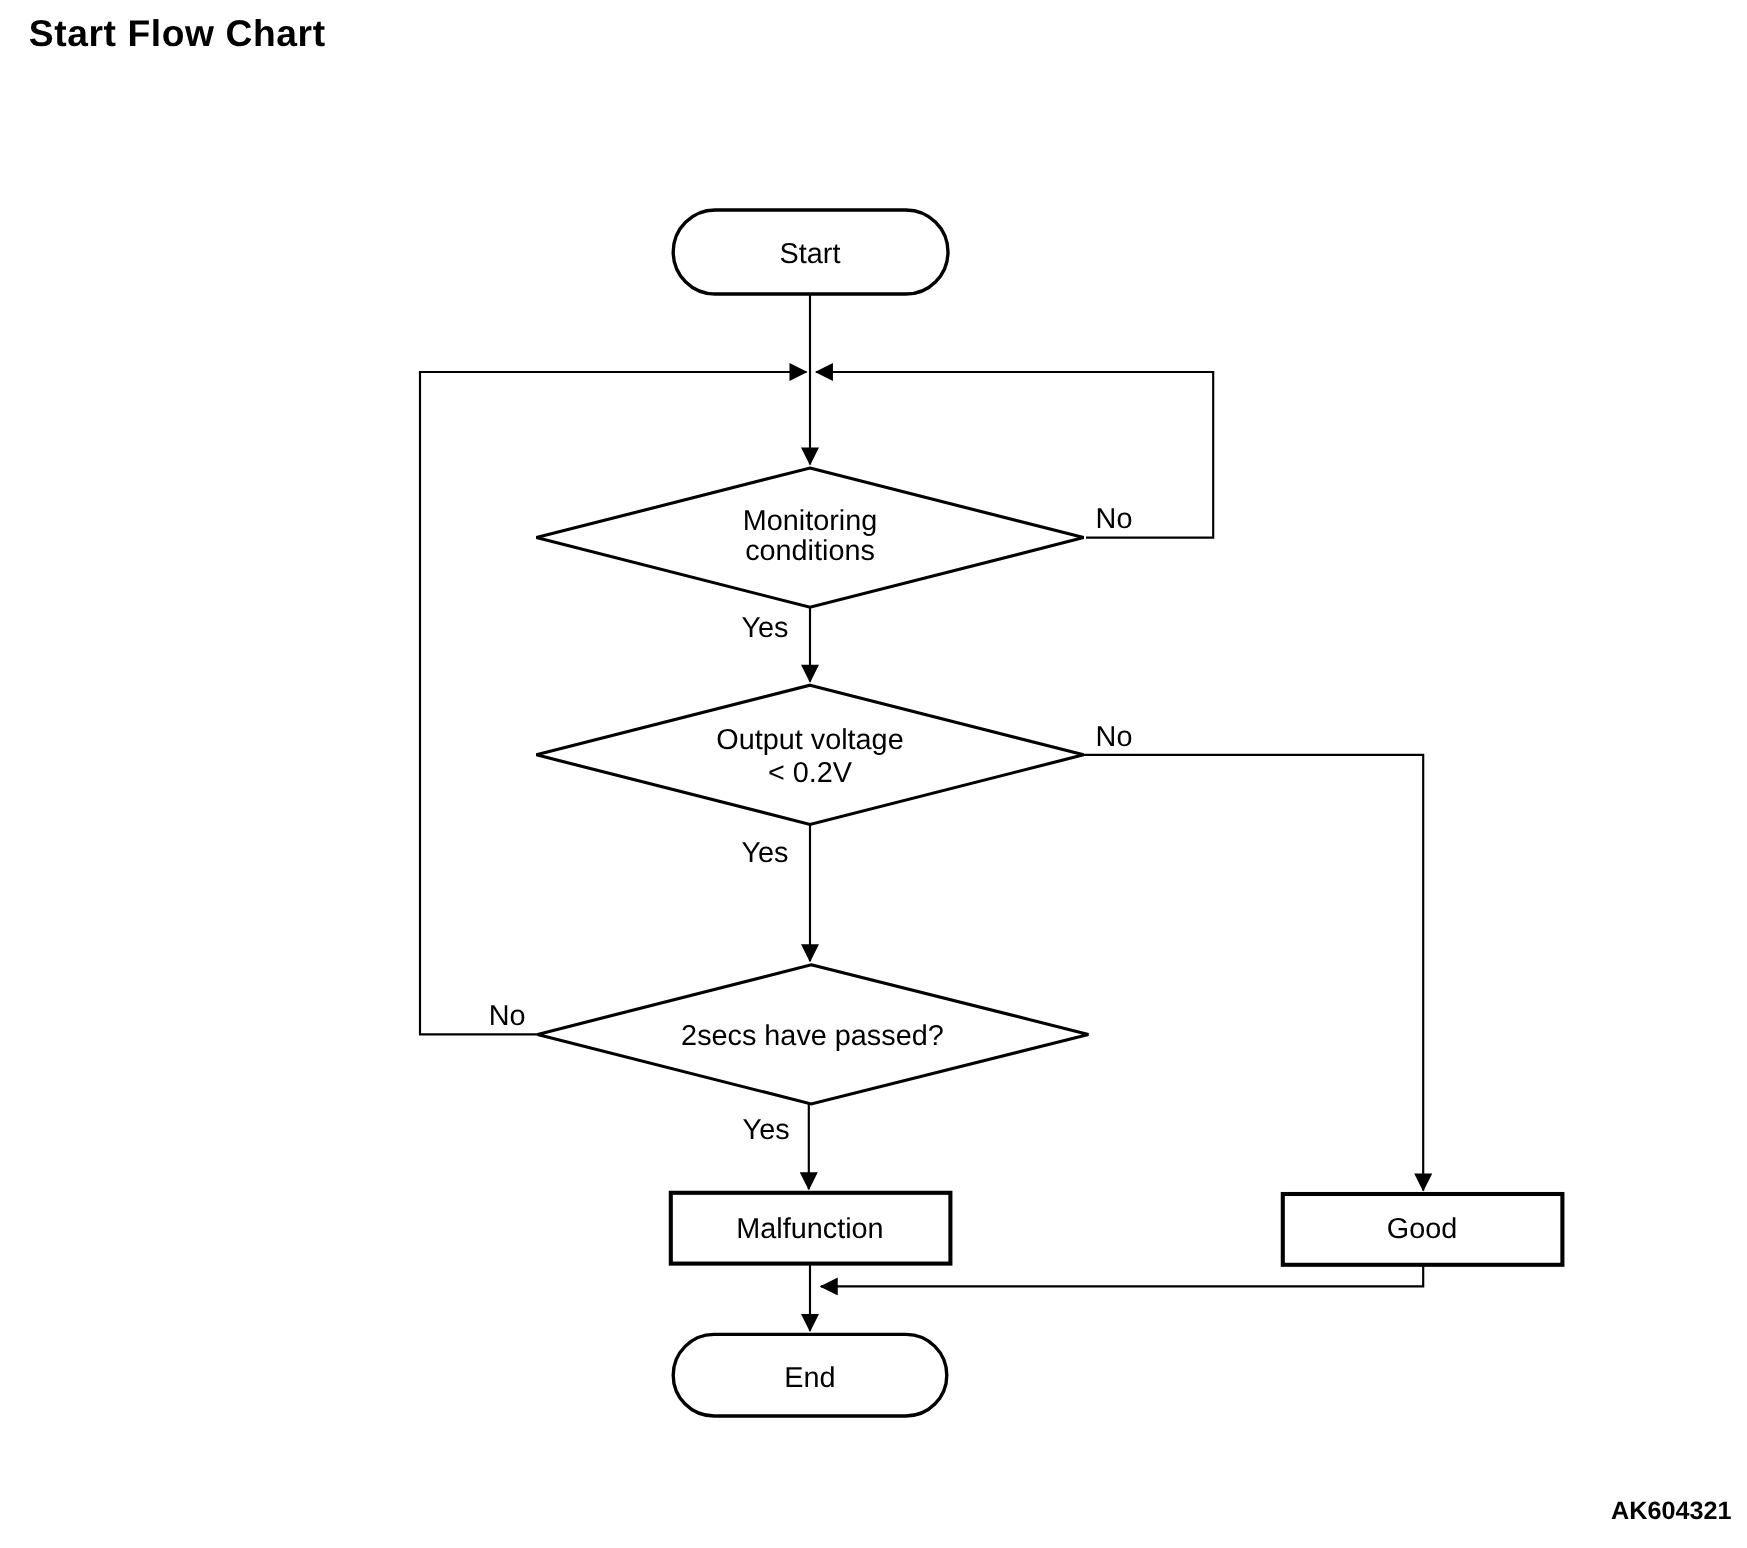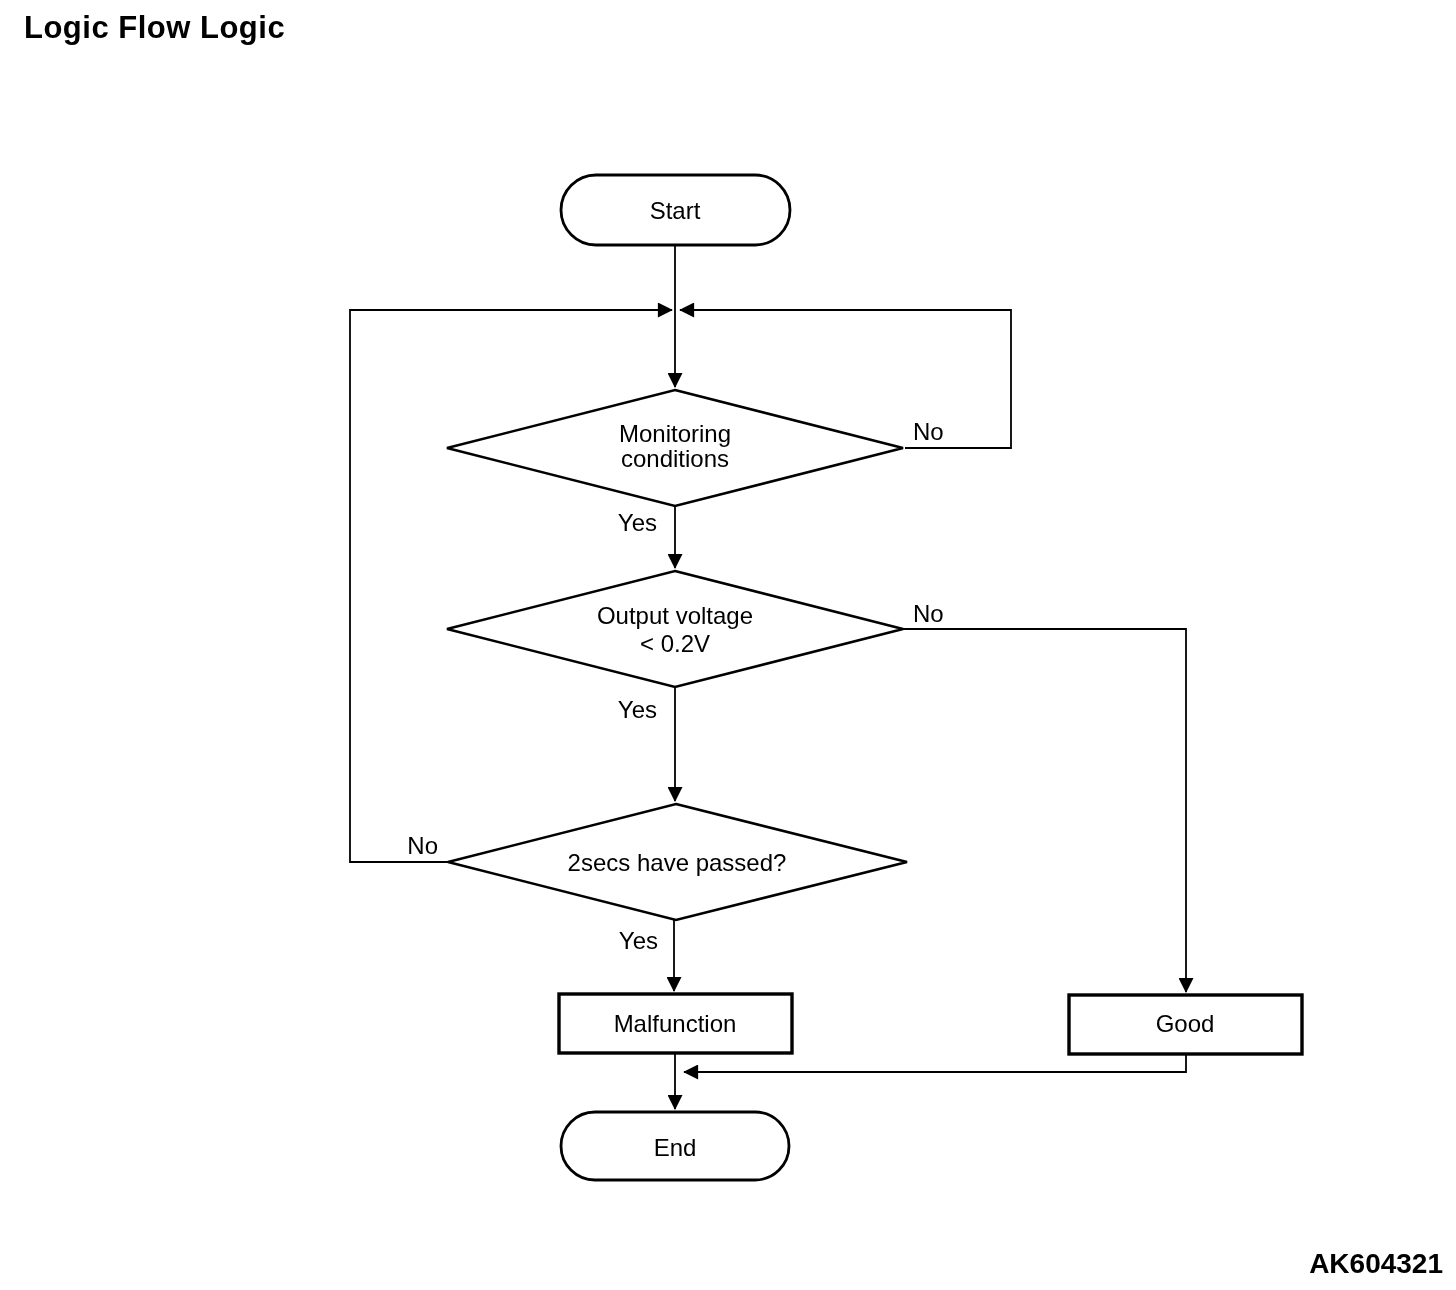--- a/index.html
+++ b/index.html
@@ -19,21 +19,21 @@
     font-size: 31px;
     font-weight: 700;
     color: #000;
     margin: 0;
     letter-spacing: 0.5px;
   }
   .figure-code {
     position: absolute;
     right: 13px;
     top: 1248px;
-    font-size: 28px;
+    font-size: 21px;
     font-weight: 700;
     color: #000;
   }
   svg.flowchart {
     position: absolute;
     left: 0;
     top: 0;
   }
   svg .shape {
     fill: #ffffff;
@@ -52,21 +52,21 @@
     font-size: 24px;
     fill: #000000;
   }
   svg text.mid   { text-anchor: middle; }
   svg text.left  { text-anchor: start; }
   svg text.right { text-anchor: end; }
 </style>
 </head>
 <body>
 
-<h1 class="page-title">Logic Flow Logic</h1>
+<h1 class="page-title">Start Flow Chart</h1>
 
 <svg class="flowchart" width="1456" height="1290" viewBox="0 0 1456 1290">
   <defs>
     <marker id="arrow" viewBox="0 0 10 10" refX="9.4" refY="5" markerWidth="19" markerHeight="15" orient="auto" markerUnits="userSpaceOnUse">
       <path d="M0,0 L10,5 L0,10 z" fill="#000000"></path>
     </marker>
   </defs>
 
   <polyline class="edge" points="675,245 675,387" marker-end="url(#arrow)"></polyline>
   <polyline class="edge" points="905,448 1011,448 1011,310 680,310" marker-end="url(#arrow)"></polyline>

